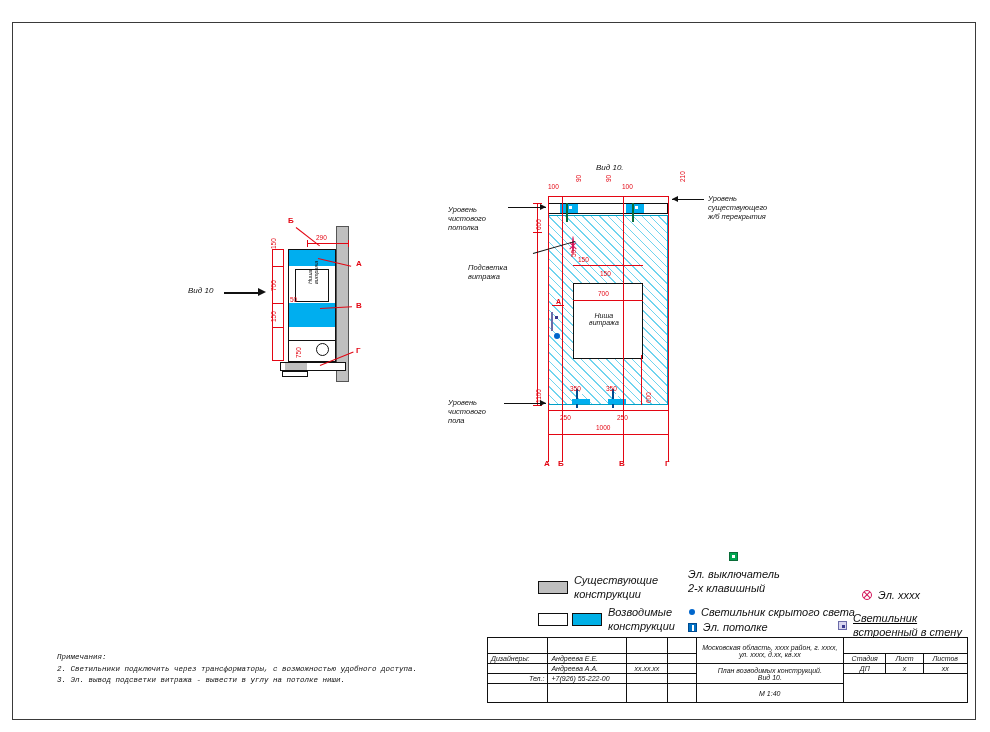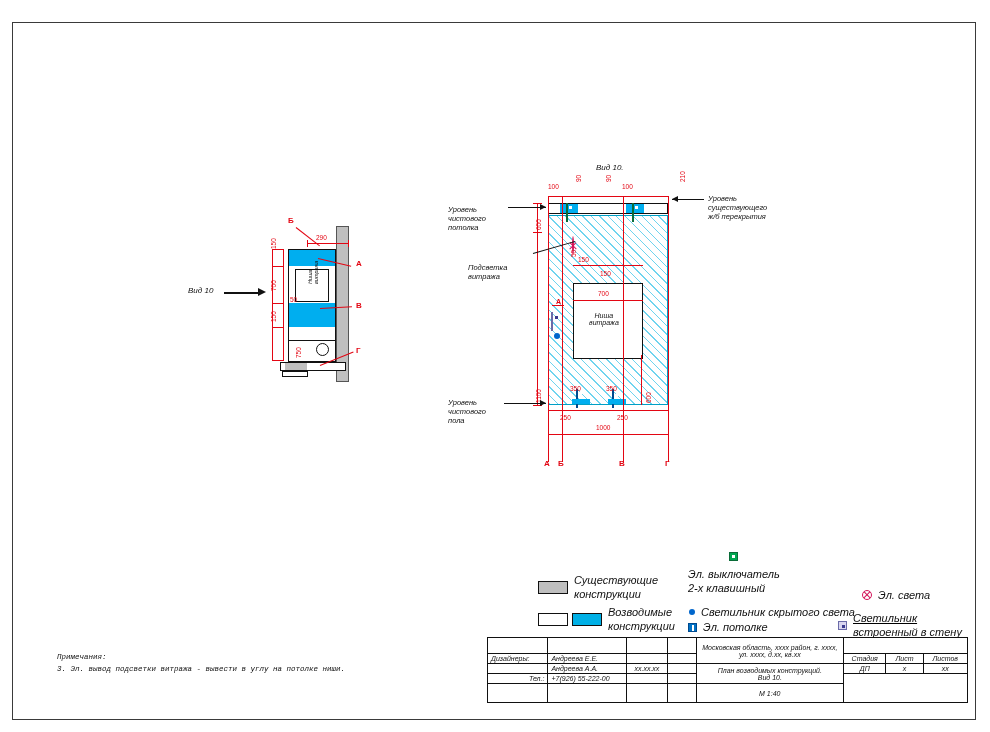--- a/index.html
+++ b/index.html
@@ -302,32 +302,33 @@
       <span class="legend-text">Светильник скрытого света</span>
     </div>
 
     <div class="legend-row" style="left:688px; top:620px;">
       <span class="ico-socket"></span>
       <span class="legend-text">Эл. потолке</span>
     </div>
 
     <div class="legend-row" style="left:862px; top:588px;">
       <span class="ico-out"></span>
-      <span class="legend-text">Эл. света</span>
+      <span class="legend-text">Эл. хххх</span>
     </div>
 
     <div class="legend-row" style="left:838px; top:611px;text-decoration:underline;">
       <span class="ico-wall-lamp"></span>
       <span class="legend-text" style="white-space:pre-line;">Светильник
 встроенный в стену</span>
     </div>
   </div>
 
   <div class="notes">
     <div>Примечания:</div>
+    <div>2. Светильники подключить через трансформаторы, с возможностью удобного доступа.</div>
     <div>3. Эл. вывод подсветки витража - вывести в углу на потолке ниши.</div>
   </div>
 
   <table class="tb" style="left:487px; top:637px; width:481px;">
     <tbody>
         <tr>
       <td style="width:58px; height:13px;">&nbsp;</td>
       <td style="width:76px;">&nbsp;</td>
       <td style="width:36px;">&nbsp;</td>
       <td style="width:28px;">&nbsp;</td>

